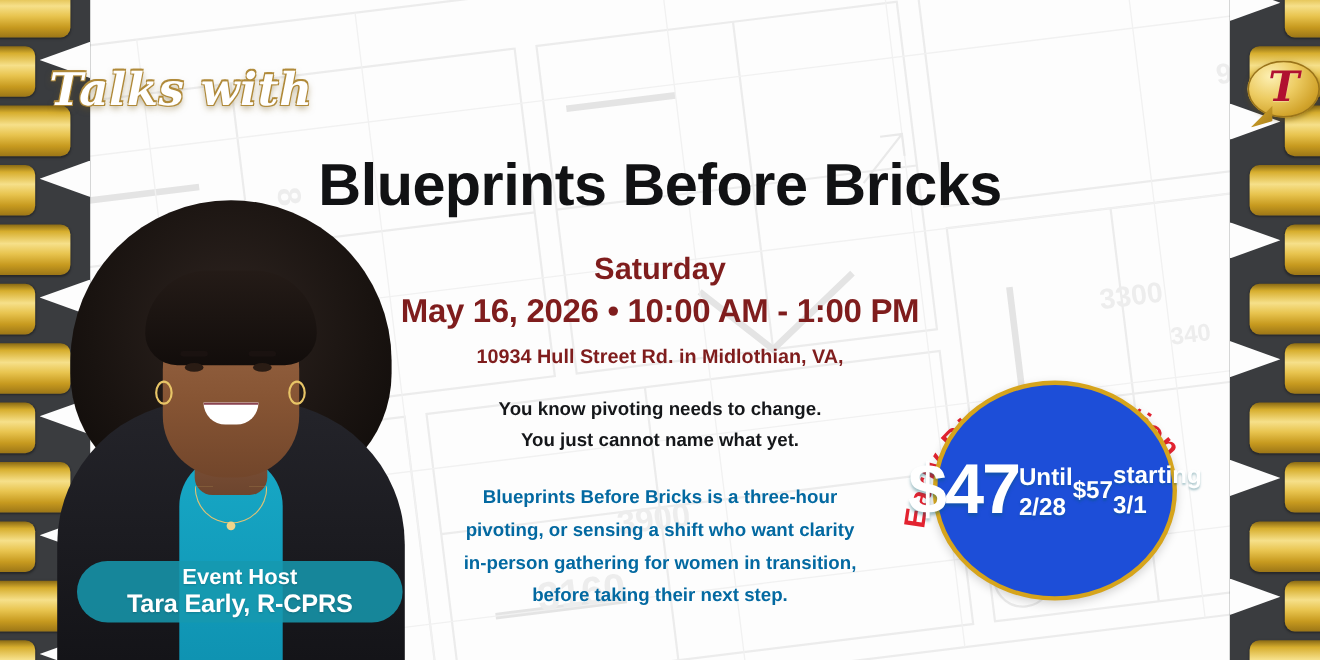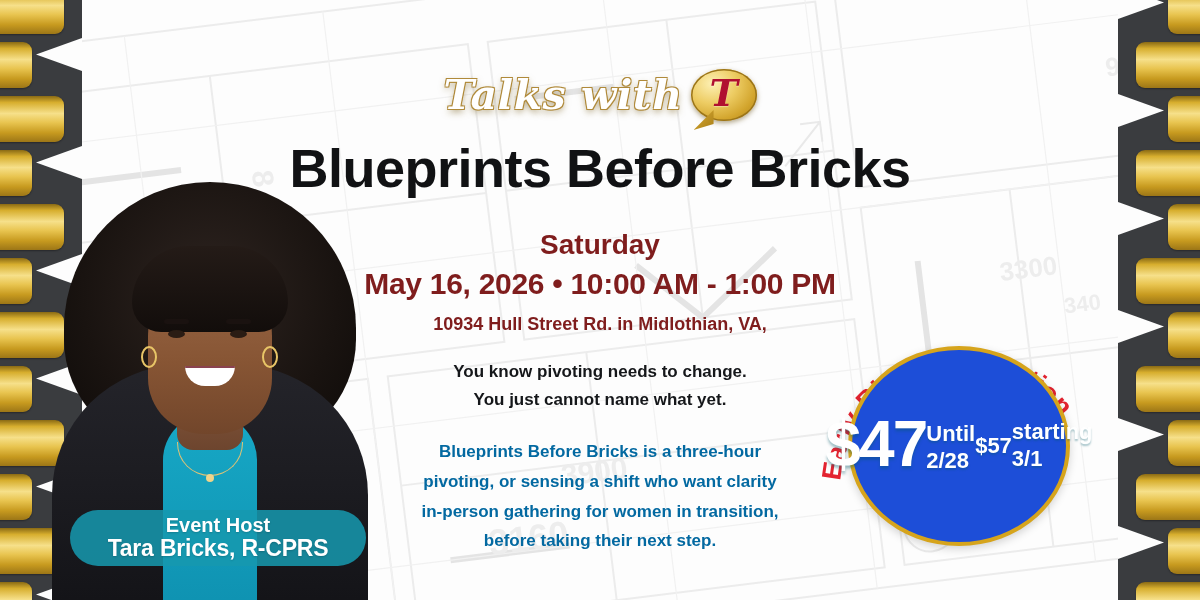--- a/index.html
+++ b/index.html
@@ -41,23 +41,24 @@
 
   
   .notch {
     position:absolute; width:46px; height:33px; background:#fdfdfd; z-index:4;
   }
   .brick-col.left  .notch { right:0;  clip-path:polygon(100% 0, 100% 100%, 0 50%); }
   .brick-col.right .notch { left:0;   clip-path:polygon(0 0, 0 100%, 100% 50%); }
 
   
   .logo {
-    position:absolute; left:0; right:0; top:69px;
-    display:flex; align-items:center; justify-content:center; gap:8px;
+    position:absolute; left:0; right:0; top:55px;
+    display:flex; align-items:center; justify-content:space-between; gap:8px;
     z-index:10;
+    padding-left:45px;
   }
   .logo-text {
     font-family:"DejaVu Serif", serif;
     font-style:italic; font-weight:700;
     font-size:41px; color:#ffffff;
     letter-spacing:.5px;
     text-shadow:
       1px 1px 0 #b08a3a, -1px 1px 0 #b08a3a, 1px -1px 0 #b08a3a, -1px -1px 0 #b08a3a,
       0 3px 7px rgba(120,95,30,.55);
   }
@@ -347,21 +348,21 @@
     <div class="p-eye r"></div>
     <div class="p-smile"></div>
     <div class="p-earring l"></div>
     <div class="p-earring r"></div>
     <div class="p-necklace"></div>
     <div class="p-pendant"></div>
   </div>
 
   <div class="host-pill">
     <span class="l1">Event Host</span>
-    <span class="l2">Tara Bricks, R-CPRS</span>
+    <span class="l2">Tara Early, R-CPRS</span>
   </div>
 
   <div class="badge-wrap">
     <svg class="arc-svg" viewBox="0 0 270 262">
       <defs>
         <path id="arcPath" d="M 14 196 A 122 122 0 0 1 256 172"></path>
       </defs>
       <text class="arc-text">
         <textPath href="#arcPath" startOffset="3%" id="arcTextPath">Early Bird Registration</textPath>
       </text>

